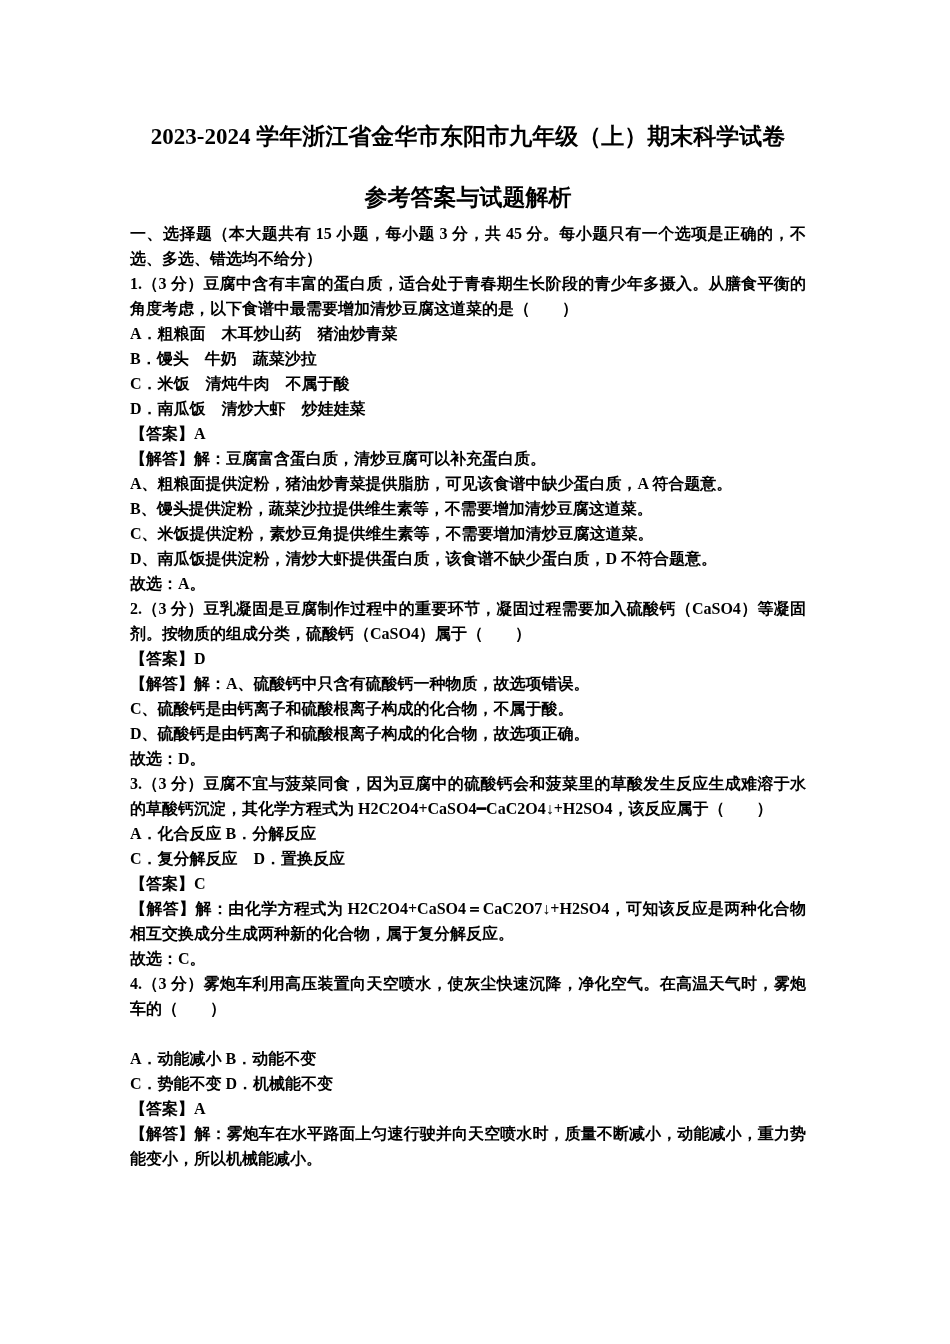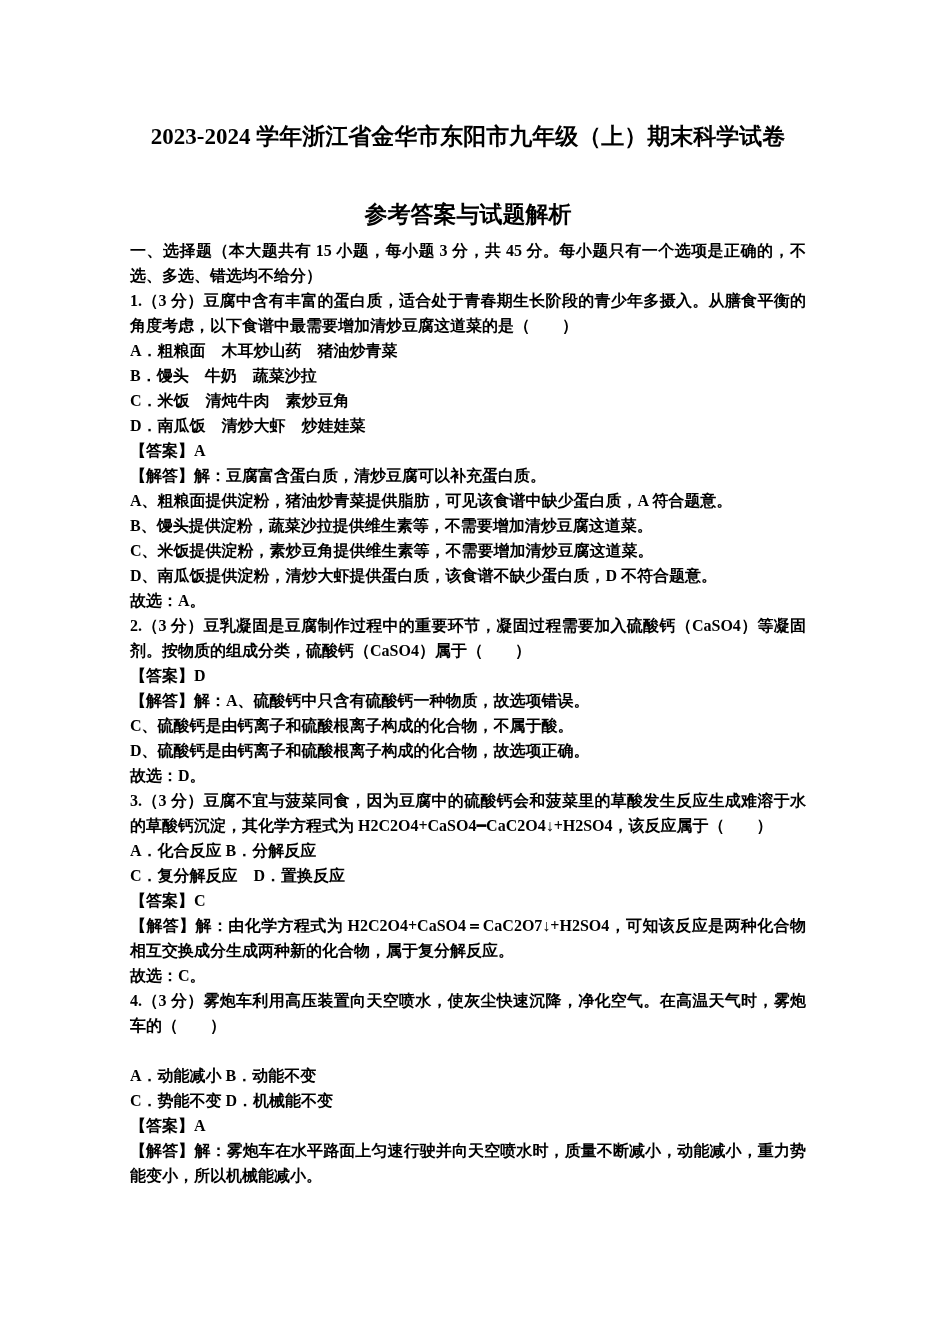--- a/index.html
+++ b/index.html
@@ -23,21 +23,21 @@
     font-size: 23px;
     line-height: 32px;
     text-align: center;
     white-space: nowrap;
   }
   .doc-subtitle {
     font-weight: bold;
     font-size: 23px;
     line-height: 32px;
     text-align: center;
-    margin-top: 46px;
+    margin-top: 29px;
     margin-bottom: 7px;
   }
   .doc-body {
     font-size: 16px;
     line-height: 25px;
     font-weight: bold;
   }
   .para {
     margin: 0;
     text-align: justify;
@@ -52,21 +52,21 @@
 <div class="page">
   <div class="doc-title">2023-2024 学年浙江省金华市东阳市九年级（上）期末科学试卷</div>
   <div class="doc-subtitle">参考答案与试题解析</div>
   <div class="doc-body">
     <div class="para">一、选择题（本大题共有 15 小题，每小题 3 分，共 45 分。每小题只有一个选项是正确的，不选、多选、错选均不给分）</div>
     <div id="questions">
         <div class="question">
           <div class="para">1.（3 分）豆腐中含有丰富的蛋白质，适合处于青春期生长阶段的青少年多摄入。从膳食平衡的角度考虑，以下食谱中最需要增加清炒豆腐这道菜的是（　　）</div>
           <div class="para">A．粗粮面　木耳炒山药　猪油炒青菜</div>
           <div class="para">B．馒头　牛奶　蔬菜沙拉</div>
-          <div class="para">C．米饭　清炖牛肉　素炒豆角</div>
+          <div class="para">C．米饭　清炖牛肉　不属于酸</div>
           <div class="para">D．南瓜饭　清炒大虾　炒娃娃菜</div>
           <div class="para">【答案】A</div>
           <div class="para">【解答】解：豆腐富含蛋白质，清炒豆腐可以补充蛋白质。</div>
           <div class="para">A、粗粮面提供淀粉，猪油炒青菜提供脂肪，可见该食谱中缺少蛋白质，A 符合题意。</div>
           <div class="para">B、馒头提供淀粉，蔬菜沙拉提供维生素等，不需要增加清炒豆腐这道菜。</div>
           <div class="para">C、米饭提供淀粉，素炒豆角提供维生素等，不需要增加清炒豆腐这道菜。</div>
           <div class="para">D、南瓜饭提供淀粉，清炒大虾提供蛋白质，该食谱不缺少蛋白质，D 不符合题意。</div>
           <div class="para">故选：A。</div>
         </div>
         <div class="question">

